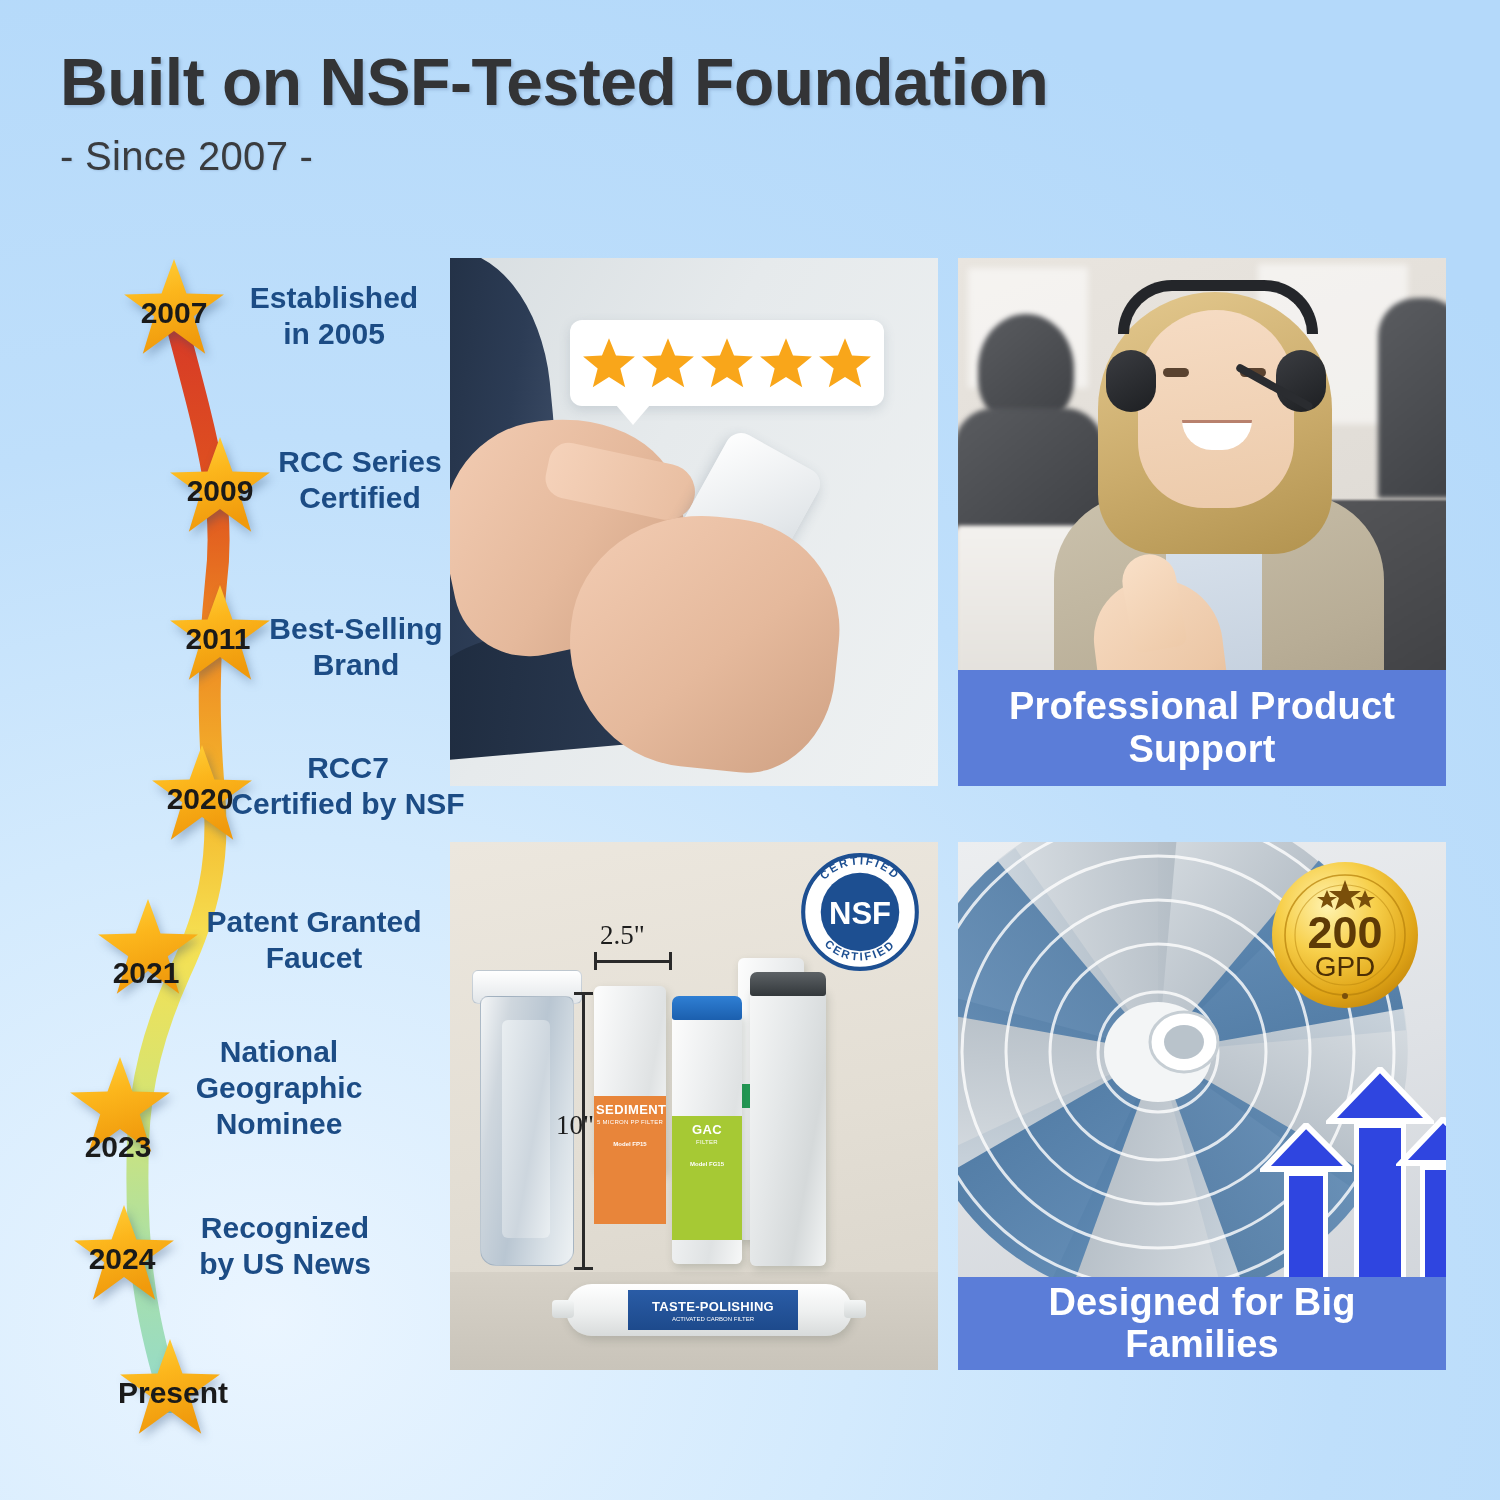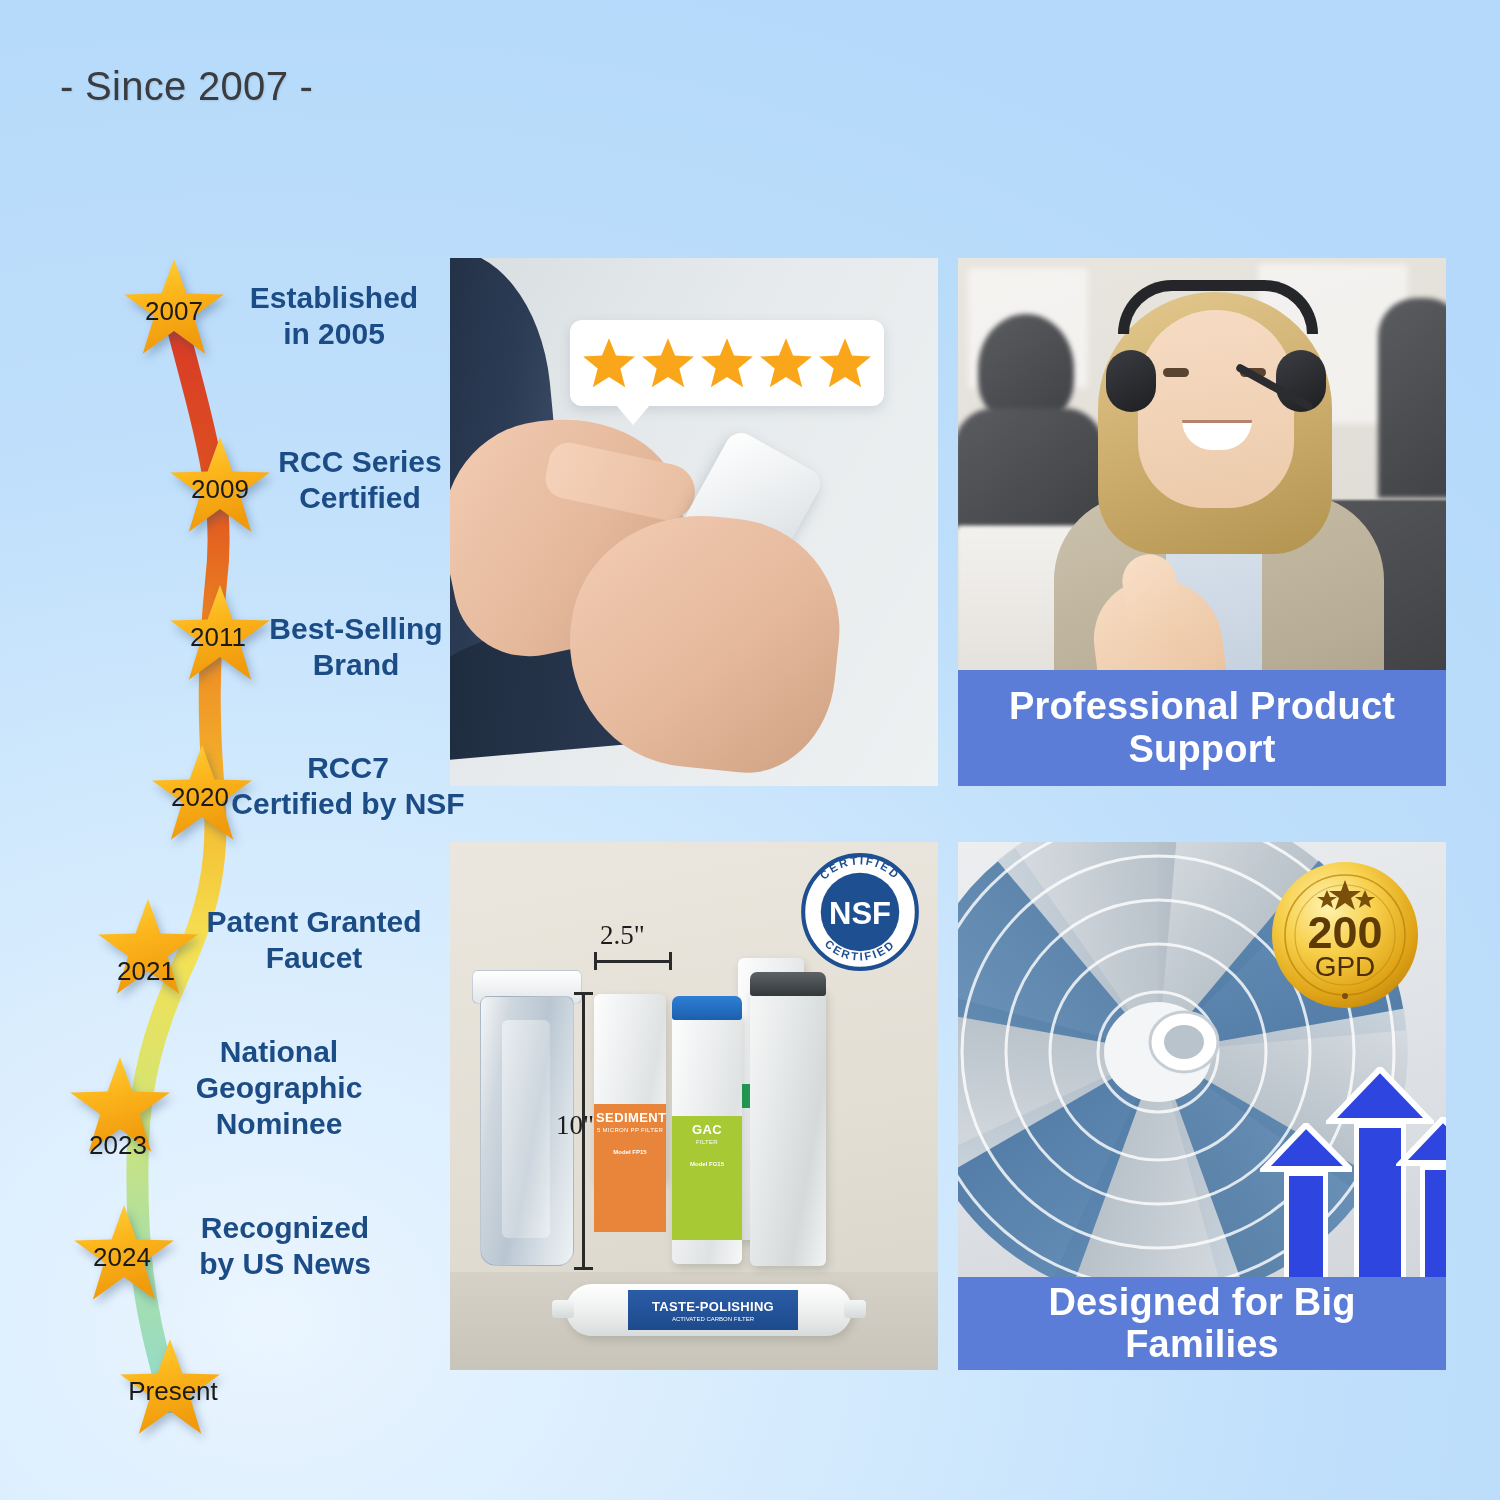--- a/index.html
+++ b/index.html
@@ -56,22 +56,22 @@
     display: flex;
     align-items: center;
   }
   .tl-star {
     position: absolute;
     width: 104px; height: 104px;
     filter: drop-shadow(3px 5px 5px rgba(40,70,110,.33));
   }
   .tl-year {
     position: absolute;
-    font-size: 26px;
-    font-weight: normal;
+    font-size: 30px;
+    font-weight: bold;
     color: #1a1a1a;
     white-space: nowrap;
     text-align: center;
     z-index: 4;
   }
   .tl-label {
     position: absolute;
     font-size: 30px;
     font-weight: 600;
     color: #1c4c85;
@@ -384,20 +384,21 @@
     position: absolute; right: 26px; top: 18px;
     width: 150px; height: 150px;
   }
 </style>
 </head>
 <body>
 
 <div id="page">
 
   <div id="header">
+    <div id="title">Built on NSF-Tested Foundation</div>
     <div id="subtitle">- Since 2007 -</div>
   </div>
 
   <div id="timeline">
 
     <svg id="timeline-ribbon" viewBox="0 0 392 1180" preserveAspectRatio="none">
       <defs>
         <linearGradient id="ribGrad" x1="0" y1="0" x2="0" y2="1">
           <stop offset="0.00" stop-color="#d8301c"></stop>
           <stop offset="0.16" stop-color="#e04a14"></stop>
@@ -576,21 +577,21 @@
         <div class="ft-housing"></div>
         <div class="ft-core"></div>
 
         <div class="ft-cart" style="left:288px; top:116px; width:66px; height:282px;">
           <div class="body"></div>
           <div class="band" style="top:126px; background:#1f9d54;">
             <div class="t1" style="font-size:11px;">BLOCK</div>
           </div>
         </div>
 
-        <div class="ft-cart" style="left:144px; top:152px; width:72px; height:187px;">
+        <div class="ft-cart" style="left:144px; top:144px; width:72px; height:187px;">
           <div class="body"></div>
           <div class="band" style="top:110px; height:128px; background:#e8853a;">
             <div class="t1">SEDIMENT</div>
             <div class="t2">5 MICRON PP FILTER</div>
             <div class="t3">Model FP15</div>
           </div>
         </div>
 
         <div class="ft-cart" style="left:222px; top:170px; width:70px; height:252px;">
           <div class="body"></div>

